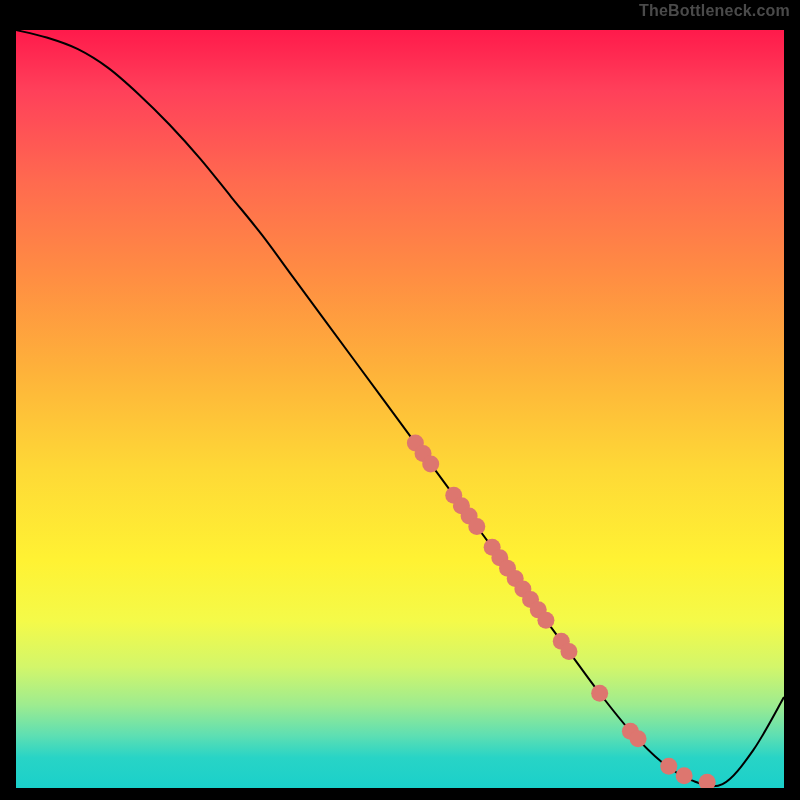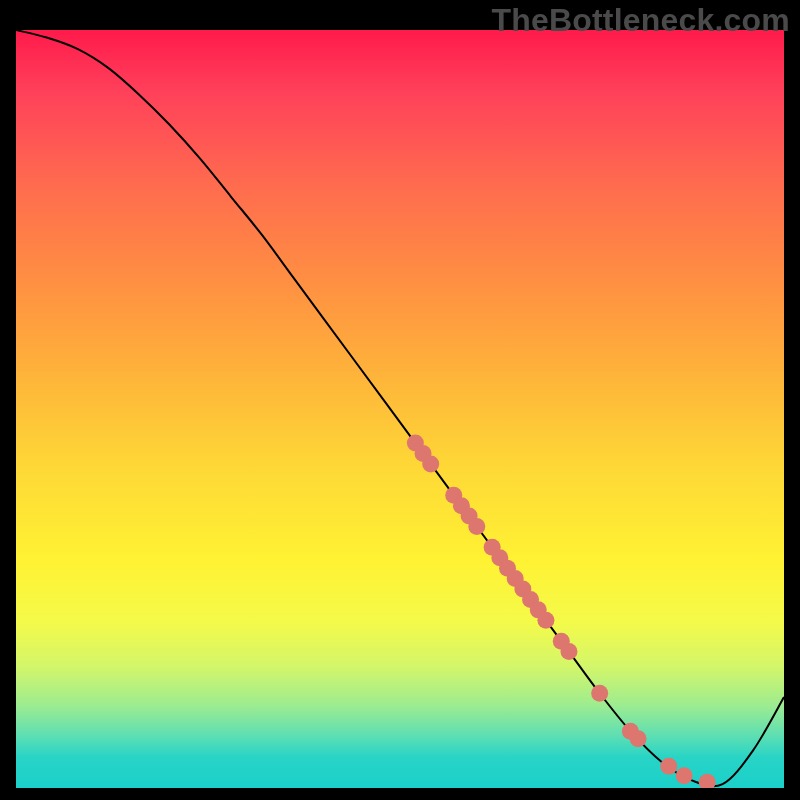--- a/index.html
+++ b/index.html
@@ -8,21 +8,21 @@
     position: relative;
     width: 800px;
     height: 800px;
     background: #000;
   }
   .watermark {
     position: absolute;
     top: 2px;
     right: 10px;
     font-family: Arial, Helvetica, sans-serif;
-    font-size: 32px;
+    font-size: 16px;
     font-weight: 600;
     color: #4a4a4a;
     letter-spacing: 0.2px;
     z-index: 5;
   }
   .plot {
     position: absolute;
     left: 16px;
     top: 30px;
     width: 768px;

